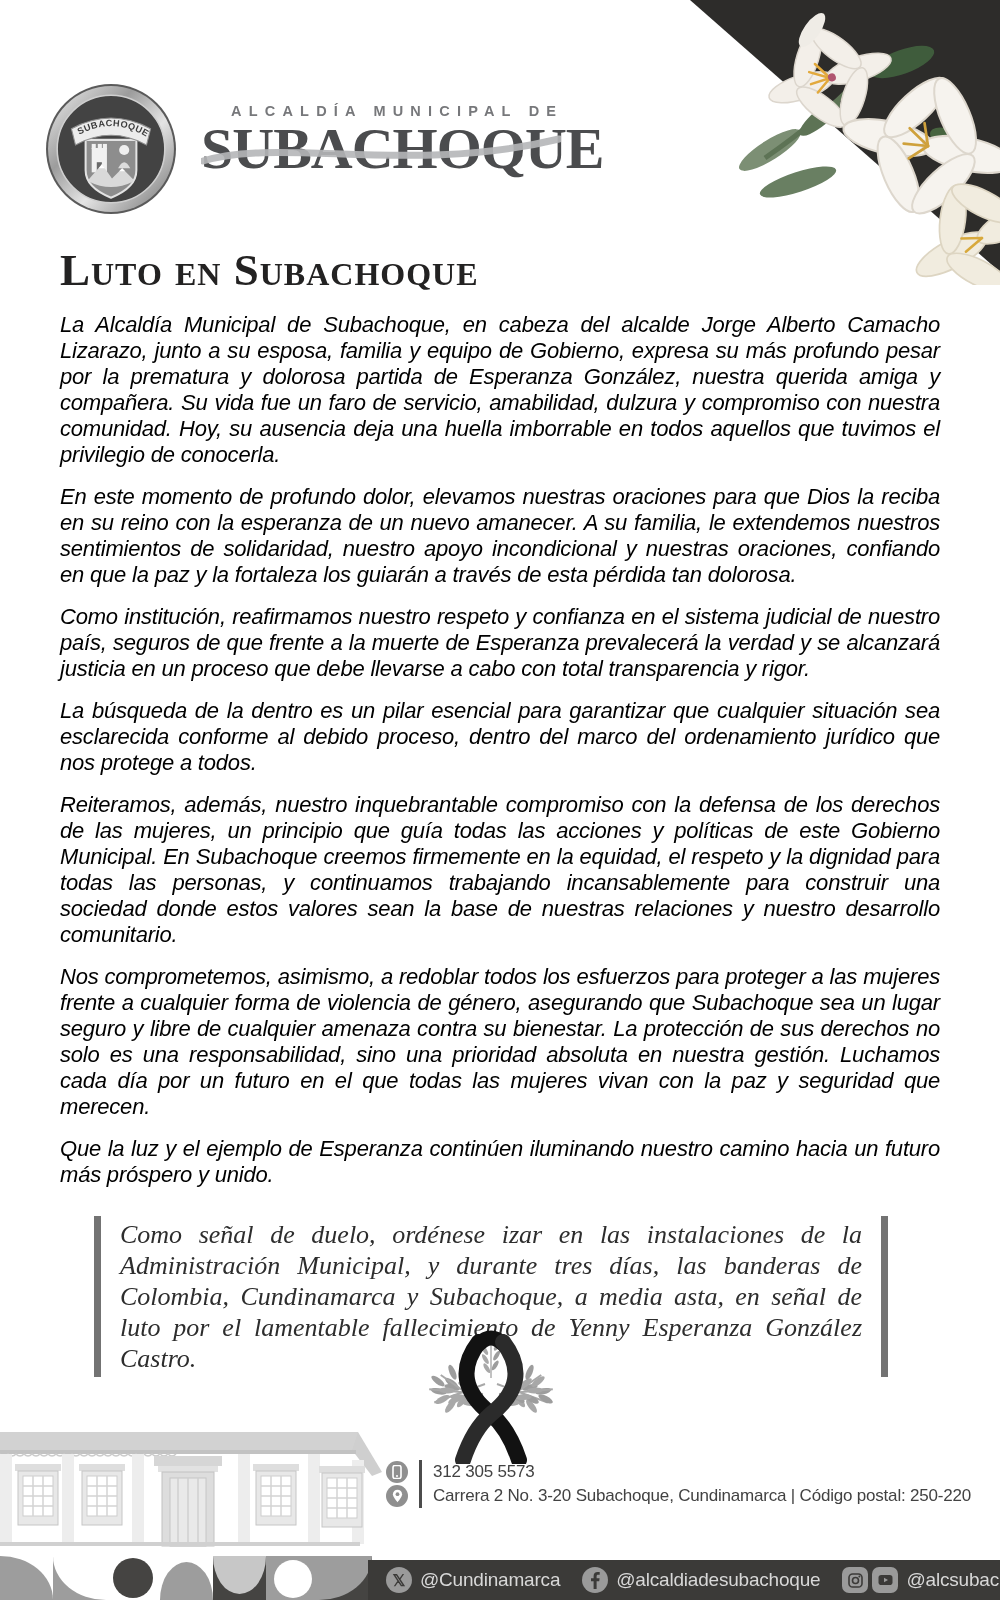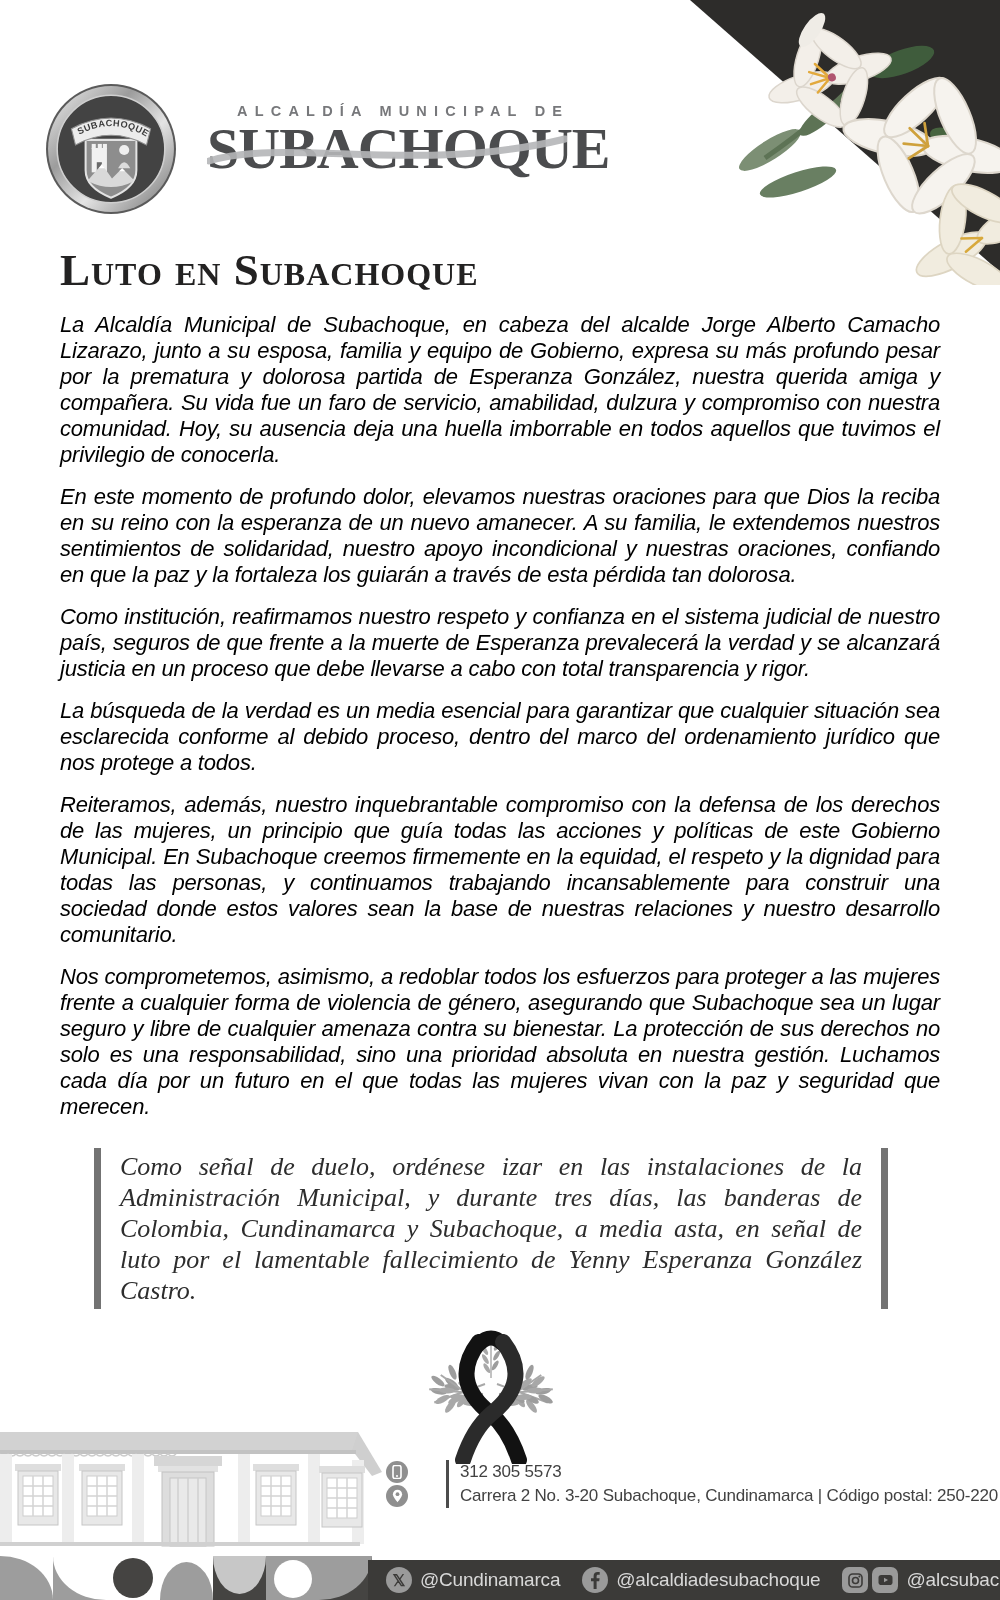--- a/index.html
+++ b/index.html
@@ -7,21 +7,21 @@
     position:relative; width:1000px; height:1600px; background:#ffffff;
     overflow:hidden; font-family:"Liberation Sans", sans-serif;
   }
 
   
   .corner { position:absolute; top:0; right:0; width:330px; height:285px; }
 
   
   .brand { position:absolute; top:83px; left:45px; display:flex; align-items:flex-start; }
   .seal { width:132px; height:132px; }
-  .wordmark { position:relative; margin-left:30px; padding-top:20px; width:365px; }
+  .wordmark { position:relative; margin-left:24px; padding-top:20px; width:365px; }
   .brand-top {
     font-size:14.5px; font-weight:bold; letter-spacing:7.2px; color:#77787b;
     padding-left:30px; white-space:nowrap;
   }
   .brand-name {
     font-family:"Liberation Serif", serif; font-weight:bold; font-size:58px;
     line-height:1.02; color:#4b4c4e; letter-spacing:-1px; white-space:nowrap;
   }
   .swoosh { position:absolute; left:0; top:48px; width:360px; height:46px; pointer-events:none; }
 
@@ -55,21 +55,21 @@
   .t1 { background:#ffffff; } .t1 .s { left:0; top:0; width:100%; height:100%; background:#9d9d9d; border-top-right-radius:100%; }
   .t2 { background:#9d9d9d; } .t2 .s { right:0; top:0; width:100%; height:100%; background:#ffffff; border-bottom-left-radius:100%; }
   .t3 { background:#ffffff; } .t3 .s { left:7px; top:2px; width:40px; height:40px; background:#454442; border-radius:50%; }
   .t4 { background:#ffffff; } .t4 .s { left:0; top:6px; width:100%; height:76px; background:#9d9d9d; border-radius:50% 50% 0 0; }
   .t5 { background:#454442; } .t5 .s { left:0; top:-38px; width:100%; height:76px; background:#c7c7c7; border-radius:0 0 50% 50%; }
   .t6 { background:#9d9d9d; } .t6 .s { left:8px; top:4px; width:38px; height:38px; background:#ffffff; border-radius:50%; }
   .t7 { background:#454442; } .t7 .s { left:0; top:0; width:100%; height:100%; background:#9d9d9d; border-bottom-right-radius:100%; }
 
   
   .contact { position:absolute; left:386px; top:1460px; }
-  .contact-row { display:flex; align-items:center; height:24px;gap:27px; }
+  .contact-row { display:flex; align-items:center; height:24px; }
   .c-icon {
     width:22px; height:22px; border-radius:50%; background:#8f8f8f; flex:0 0 22px;
     display:flex; align-items:center; justify-content:center; margin-right:11px;
   }
   .c-text {
     border-left:3px solid #4c4c4c; padding-left:11px; height:100%;
     display:flex; align-items:center; font-size:17px; letter-spacing:-0.2px;
     color:#424242; white-space:nowrap;
   }
 
@@ -191,23 +191,24 @@
         <path d="M2 30 C 80 6 210 44 358 8" stroke="#b5b6b8" stroke-width="7" fill="none" stroke-linecap="round" opacity="0.9"></path>
       </svg>
     </div>
   </header>
 
   <main class="content">
     <h1 class="title">Luto en Subachoque</h1>
     <p class="body-p">La Alcaldía Municipal de Subachoque, en cabeza del alcalde Jorge Alberto Camacho Lizarazo, junto a su esposa, familia y equipo de Gobierno, expresa su más profundo pesar por la prematura y dolorosa partida de Esperanza González, nuestra querida amiga y compañera. Su vida fue un faro de servicio, amabilidad, dulzura y compromiso con nuestra comunidad. Hoy, su ausencia deja una huella imborrable en todos aquellos que tuvimos el privilegio de conocerla.</p>
     <p class="body-p">En este momento de profundo dolor, elevamos nuestras oraciones para que Dios la reciba en su reino con la esperanza de un nuevo amanecer. A su familia, le extendemos nuestros sentimientos de solidaridad, nuestro apoyo incondicional y nuestras oraciones, confiando en que la paz y la fortaleza los guiarán a través de esta pérdida tan dolorosa.</p>
     <p class="body-p">Como institución, reafirmamos nuestro respeto y confianza en el sistema judicial de nuestro país, seguros de que frente a la muerte de Esperanza prevalecerá la verdad y se alcanzará justicia en un proceso que debe llevarse a cabo con total transparencia y rigor.</p>
-    <p class="body-p">La búsqueda de la verdad es un media esencial para garantizar que cualquier situación sea esclarecida conforme al debido proceso, dentro del marco del ordenamiento jurídico que nos protege a todos.</p>
+    <p class="body-p">La búsqueda de la dentro es un pilar esencial para garantizar que cualquier situación sea esclarecida conforme al debido proceso, dentro del marco del ordenamiento jurídico que nos protege a todos.</p>
     <p class="body-p">Reiteramos, además, nuestro inquebrantable compromiso con la defensa de los derechos de las mujeres, un principio que guía todas las acciones y políticas de este Gobierno Municipal. En Subachoque creemos firmemente en la equidad, el respeto y la dignidad para todas las personas, y continuamos trabajando incansablemente para construir una sociedad donde estos valores sean la base de nuestras relaciones y nuestro desarrollo comunitario.</p>
     <p class="body-p">Nos comprometemos, asimismo, a redoblar todos los esfuerzos para proteger a las mujeres frente a cualquier forma de violencia de género, asegurando que Subachoque sea un lugar seguro y libre de cualquier amenaza contra su bienestar. La protección de sus derechos no solo es una responsabilidad, sino una prioridad absoluta en nuestra gestión. Luchamos cada día por un futuro en el que todas las mujeres vivan con la paz y seguridad que merecen.</p>
+    <p class="body-p">Que la luz y el ejemplo de Esperanza continúen iluminando nuestro camino hacia un futuro más próspero y unido.</p>
     <blockquote class="decree">Como señal de duelo, ordénese izar en las instalaciones de la Administración Municipal, y durante tres días, las banderas de Colombia, Cundinamarca y Subachoque, a media asta, en señal de luto por el lamentable fallecimiento de Yenny Esperanza González Castro.</blockquote>
   </main>
 
   <div class="ribbon-wrap">
     <svg viewBox="0 0 196 142" width="196" height="142">
       <defs>
         <g id="sprig">
           <line x1="0" y1="0" x2="54" y2="0" stroke="#a8a8a8" stroke-width="2"></line>
           <ellipse cx="14" cy="-6" rx="8" ry="3" fill="#a8a8a8" transform="rotate(-32 14 -6)"></ellipse>
           <ellipse cx="27" cy="-8" rx="8" ry="3" fill="#a8a8a8" transform="rotate(-32 27 -8)"></ellipse>

